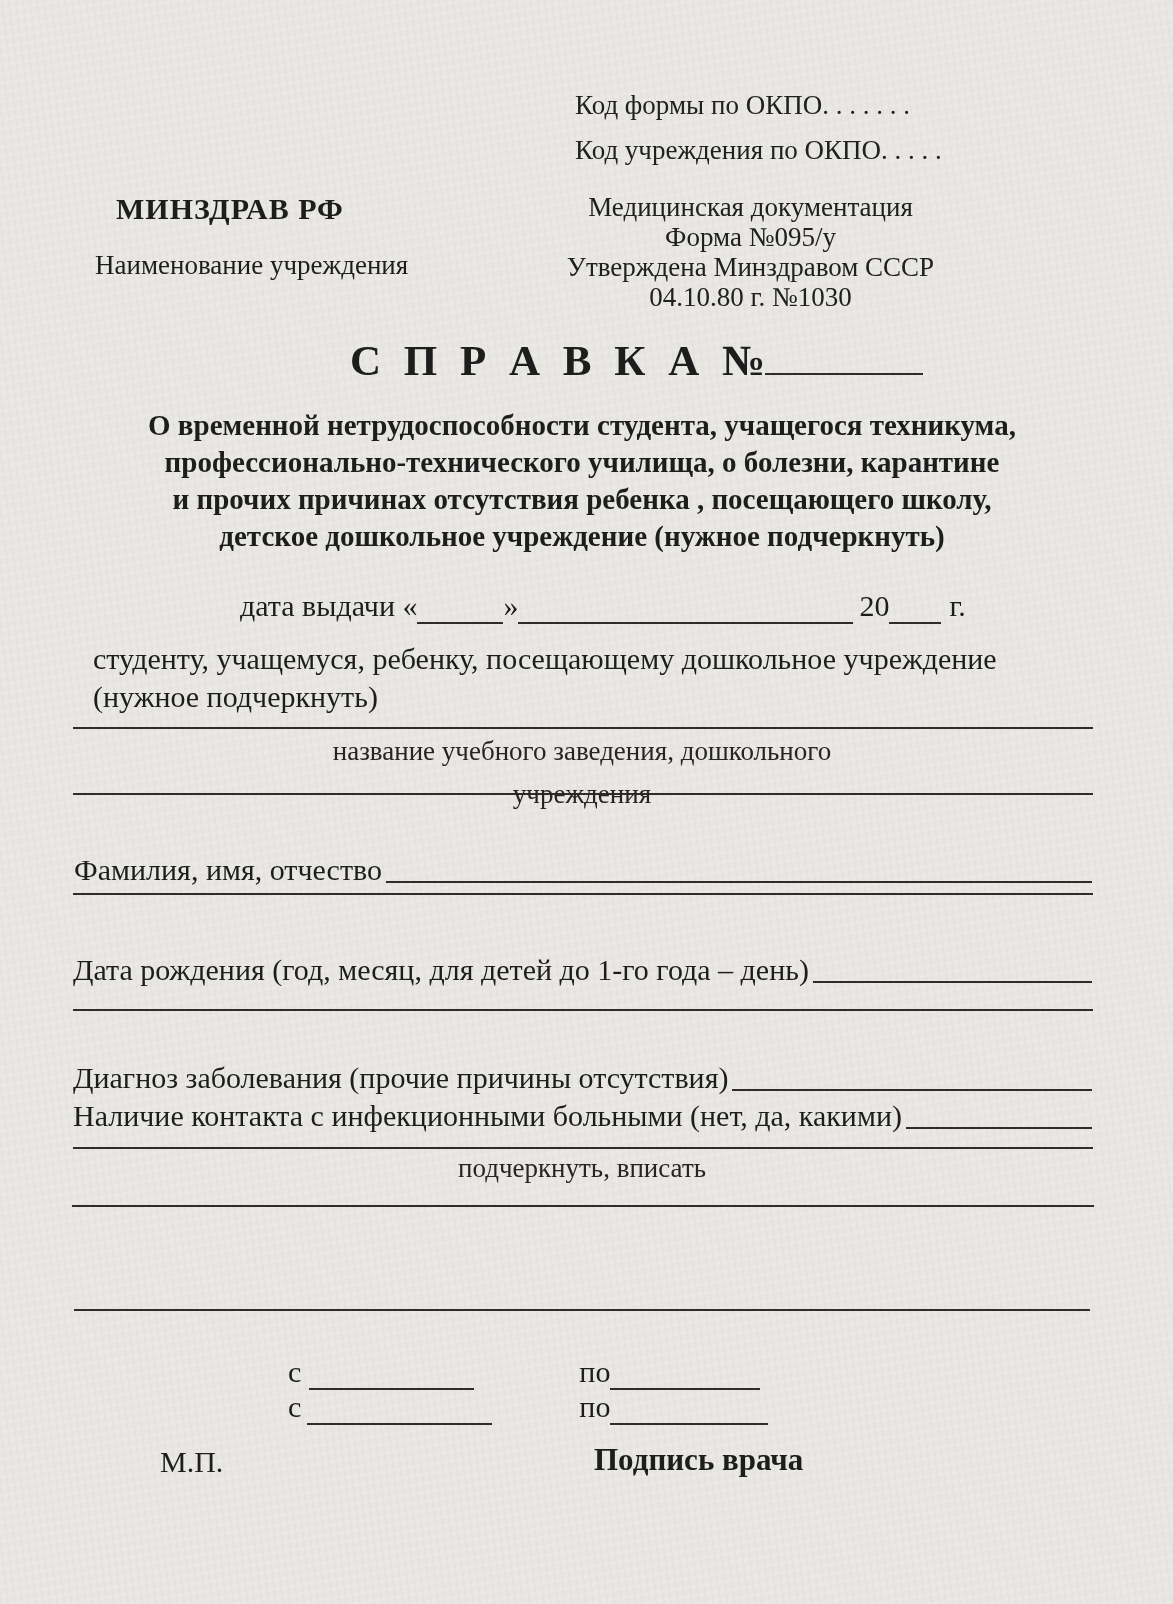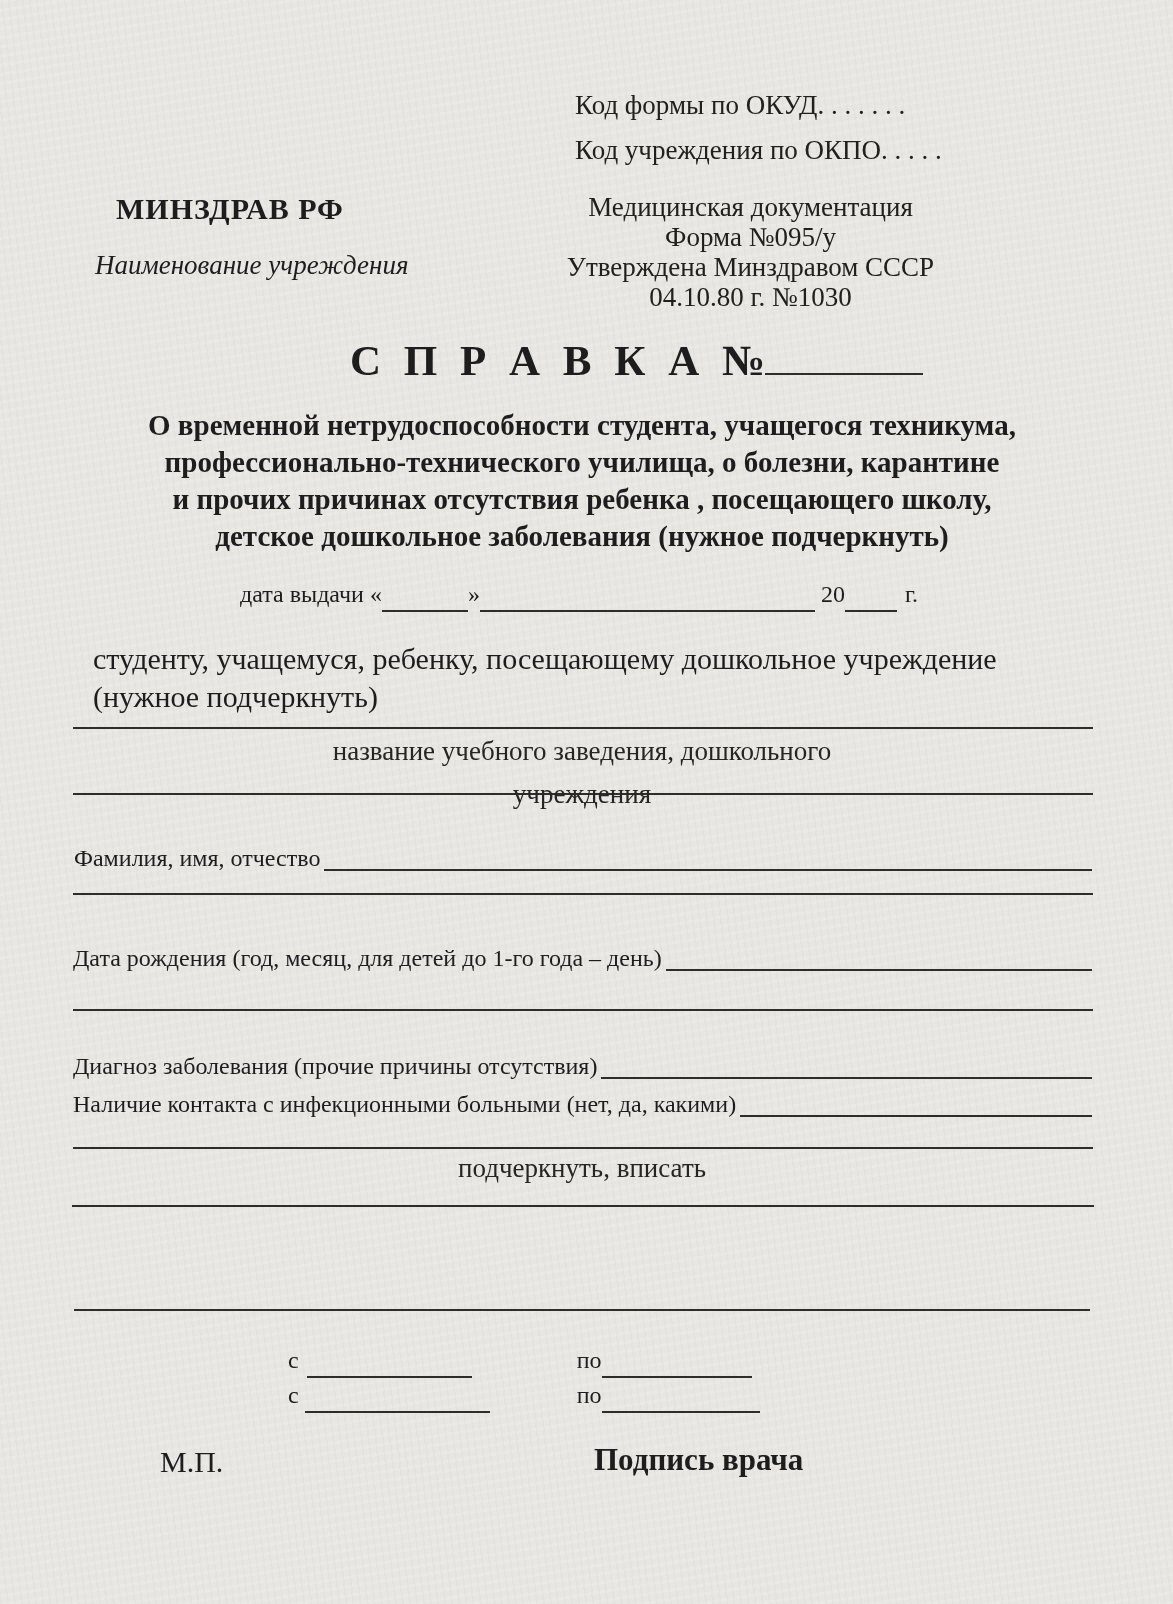--- a/index.html
+++ b/index.html
@@ -12,63 +12,63 @@
       repeating-linear-gradient(83deg, rgba(120,120,112,0.035) 0 2px, rgba(255,255,255,0.0) 2px 7px),
       repeating-linear-gradient(171deg, rgba(255,255,255,0.06) 0 3px, rgba(0,0,0,0.008) 3px 9px);
     font-family:"Liberation Serif","DejaVu Serif",serif;
     color:#1d1d1d;
     overflow:hidden;
   }
   .abs{position:absolute;}
   .hr{position:absolute;height:0;border-top:2px solid #2e2d2b;}
   .caption{position:absolute;left:72px;width:1020px;text-align:center;font-size:27px;color:#262523;}
   .row{position:absolute;display:flex;align-items:flex-end;white-space:nowrap;}
-  .row .lbl{font-size:24px;line-height:36px;}
+  .row .lbl{font-size:30px;line-height:36px;margin-top:12px;}
   .fill{flex:1 1 auto;border-bottom:2px solid #2e2d2b;margin:0 0 5px 4px;}
   .blank{display:inline-block;border-bottom:2px solid #2e2d2b;height:30px;vertical-align:baseline;}
   .bold{font-weight:bold;}
   .okud{font-size:27px;line-height:45px;color:#20201e;}
   .hdr-left-title{font-size:30px;font-weight:bold;letter-spacing:1px;}
   .hdr-left-sub{font-size:27px;}
   .hdr-right{font-size:27px;line-height:30px;text-align:center;color:#20201e;}
   .doc-title{font-size:43px;font-weight:bold;letter-spacing:6px;white-space:nowrap;}
   .subtitle{font-size:29px;font-weight:bold;line-height:37px;text-align:center;}
   .body-text{font-size:30px;line-height:38px;}
   .footer-text{font-size:30px;}
 </style>
 </head>
 <body>
 
 <div class="page">
 
   <div class="abs okud" style="left:575px;top:83px;">
-    <div>Код  формы по  ОКУД. .  .  .  .  .  .</div>
+    <div>Код  формы по  ОКПО. .  .  .  .  .  .</div>
     <div>Код учреждения по ОКПО.  .   .  .   .</div>
   </div>
 
   <div class="abs hdr-left-title" style="left:116px;top:192px;">МИНЗДРАВ РФ</div>
-  <div class="abs hdr-left-sub" style="left:95px;top:250px;font-style:italic;">Наименование  учреждения</div>
+  <div class="abs hdr-left-sub" style="left:95px;top:250px;">Наименование  учреждения</div>
 
   <div class="abs hdr-right" style="left:558px;top:192px;width:385px;">
     <div>Медицинская документация</div>
     <div>Форма №095/у</div>
     <div>Утверждена Минздравом СССР</div>
     <div>04.10.80 г.  №1030</div>
   </div>
 
   <div class="abs doc-title" style="left:350px;top:336px;">
     <span>С П Р А В К А</span>
     <span style="letter-spacing:0;">№</span><span class="blank" style="width:158px;letter-spacing:0;"></span>
   </div>
 
   <div class="abs subtitle" style="left:72px;top:407px;width:1020px;text-align:center;">
     <div>О временной нетрудоспособности студента, учащегося техникума,</div>
     <div>профессионально-технического училища, о болезни, карантине</div>
     <div>и прочих причинах отсутствия ребенка , посещающего школу,</div>
-    <div>детское дошкольное заболевания (нужное подчеркнуть)</div>
+    <div>детское дошкольное учреждение (нужное подчеркнуть)</div>
   </div>
 
   <div class="row" style="left:240px;top:576px;">
     <span class="lbl">дата выдачи «</span>
     <span class="blank" style="width:86px;"></span>
     <span class="lbl">»</span>
     <span class="blank" style="width:335px;"></span>
     <span class="lbl" style="margin-left:6px;">20</span>
     <span class="blank" style="width:52px;"></span>
     <span class="lbl" style="margin-left:8px;">г.</span>

